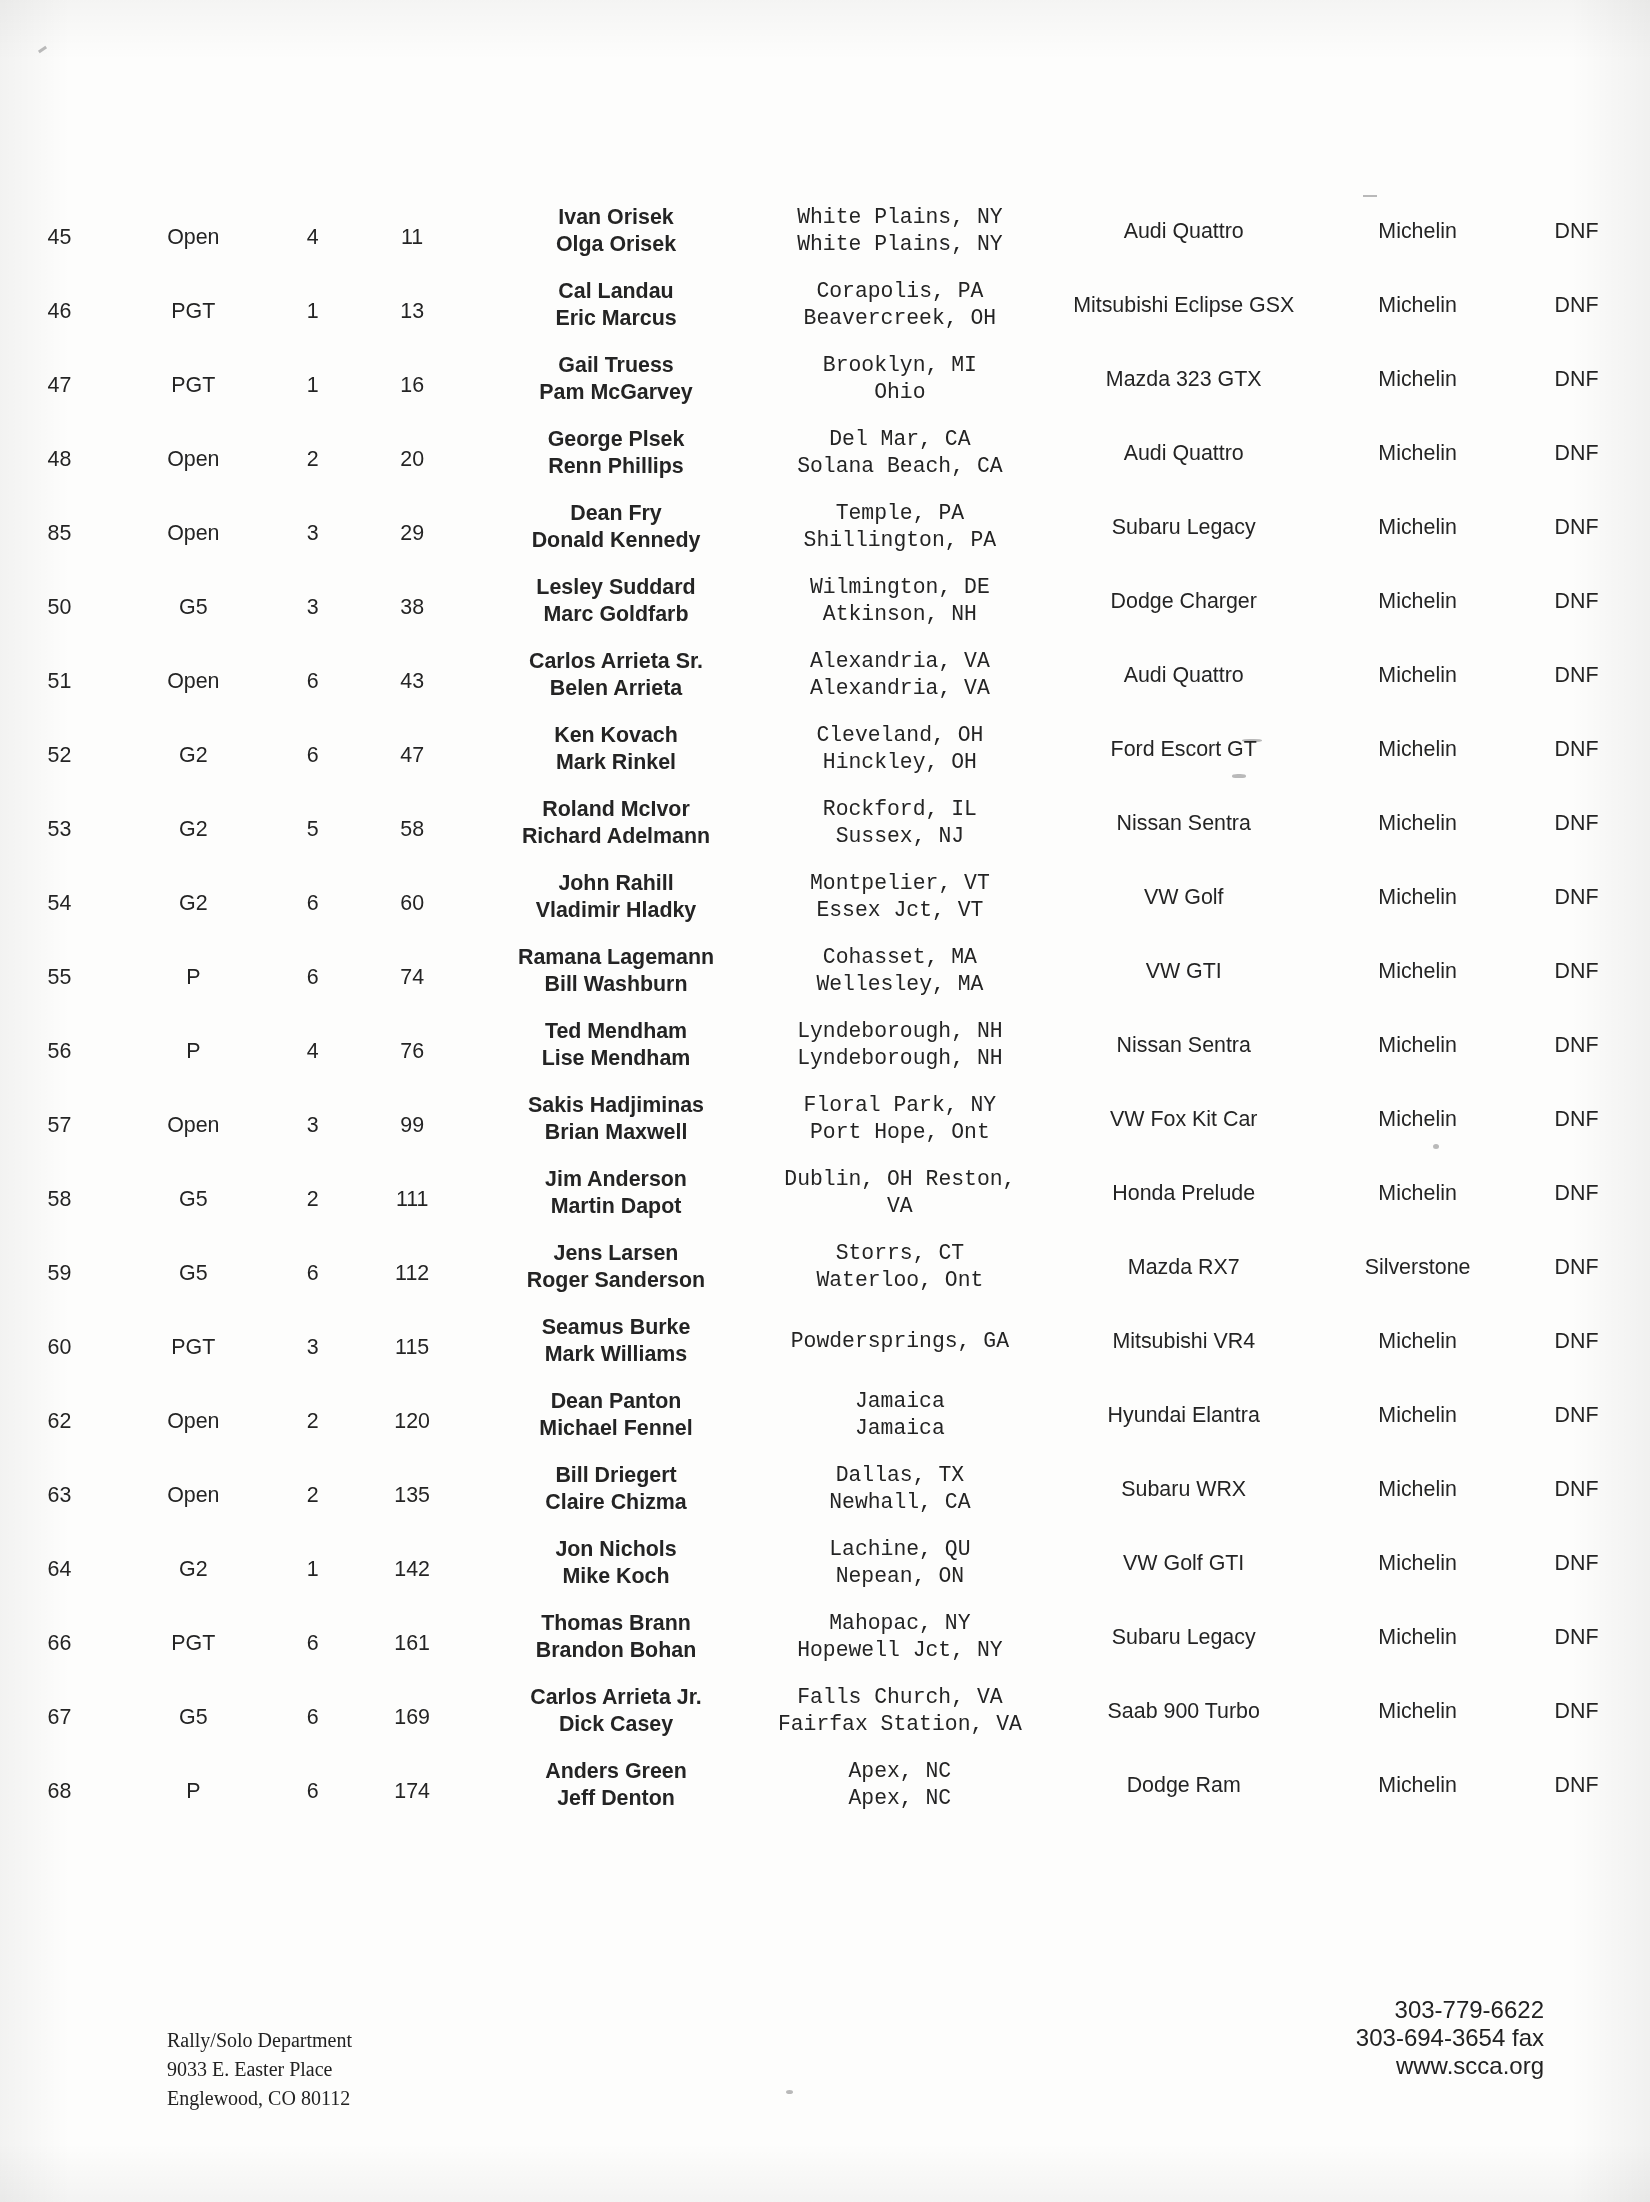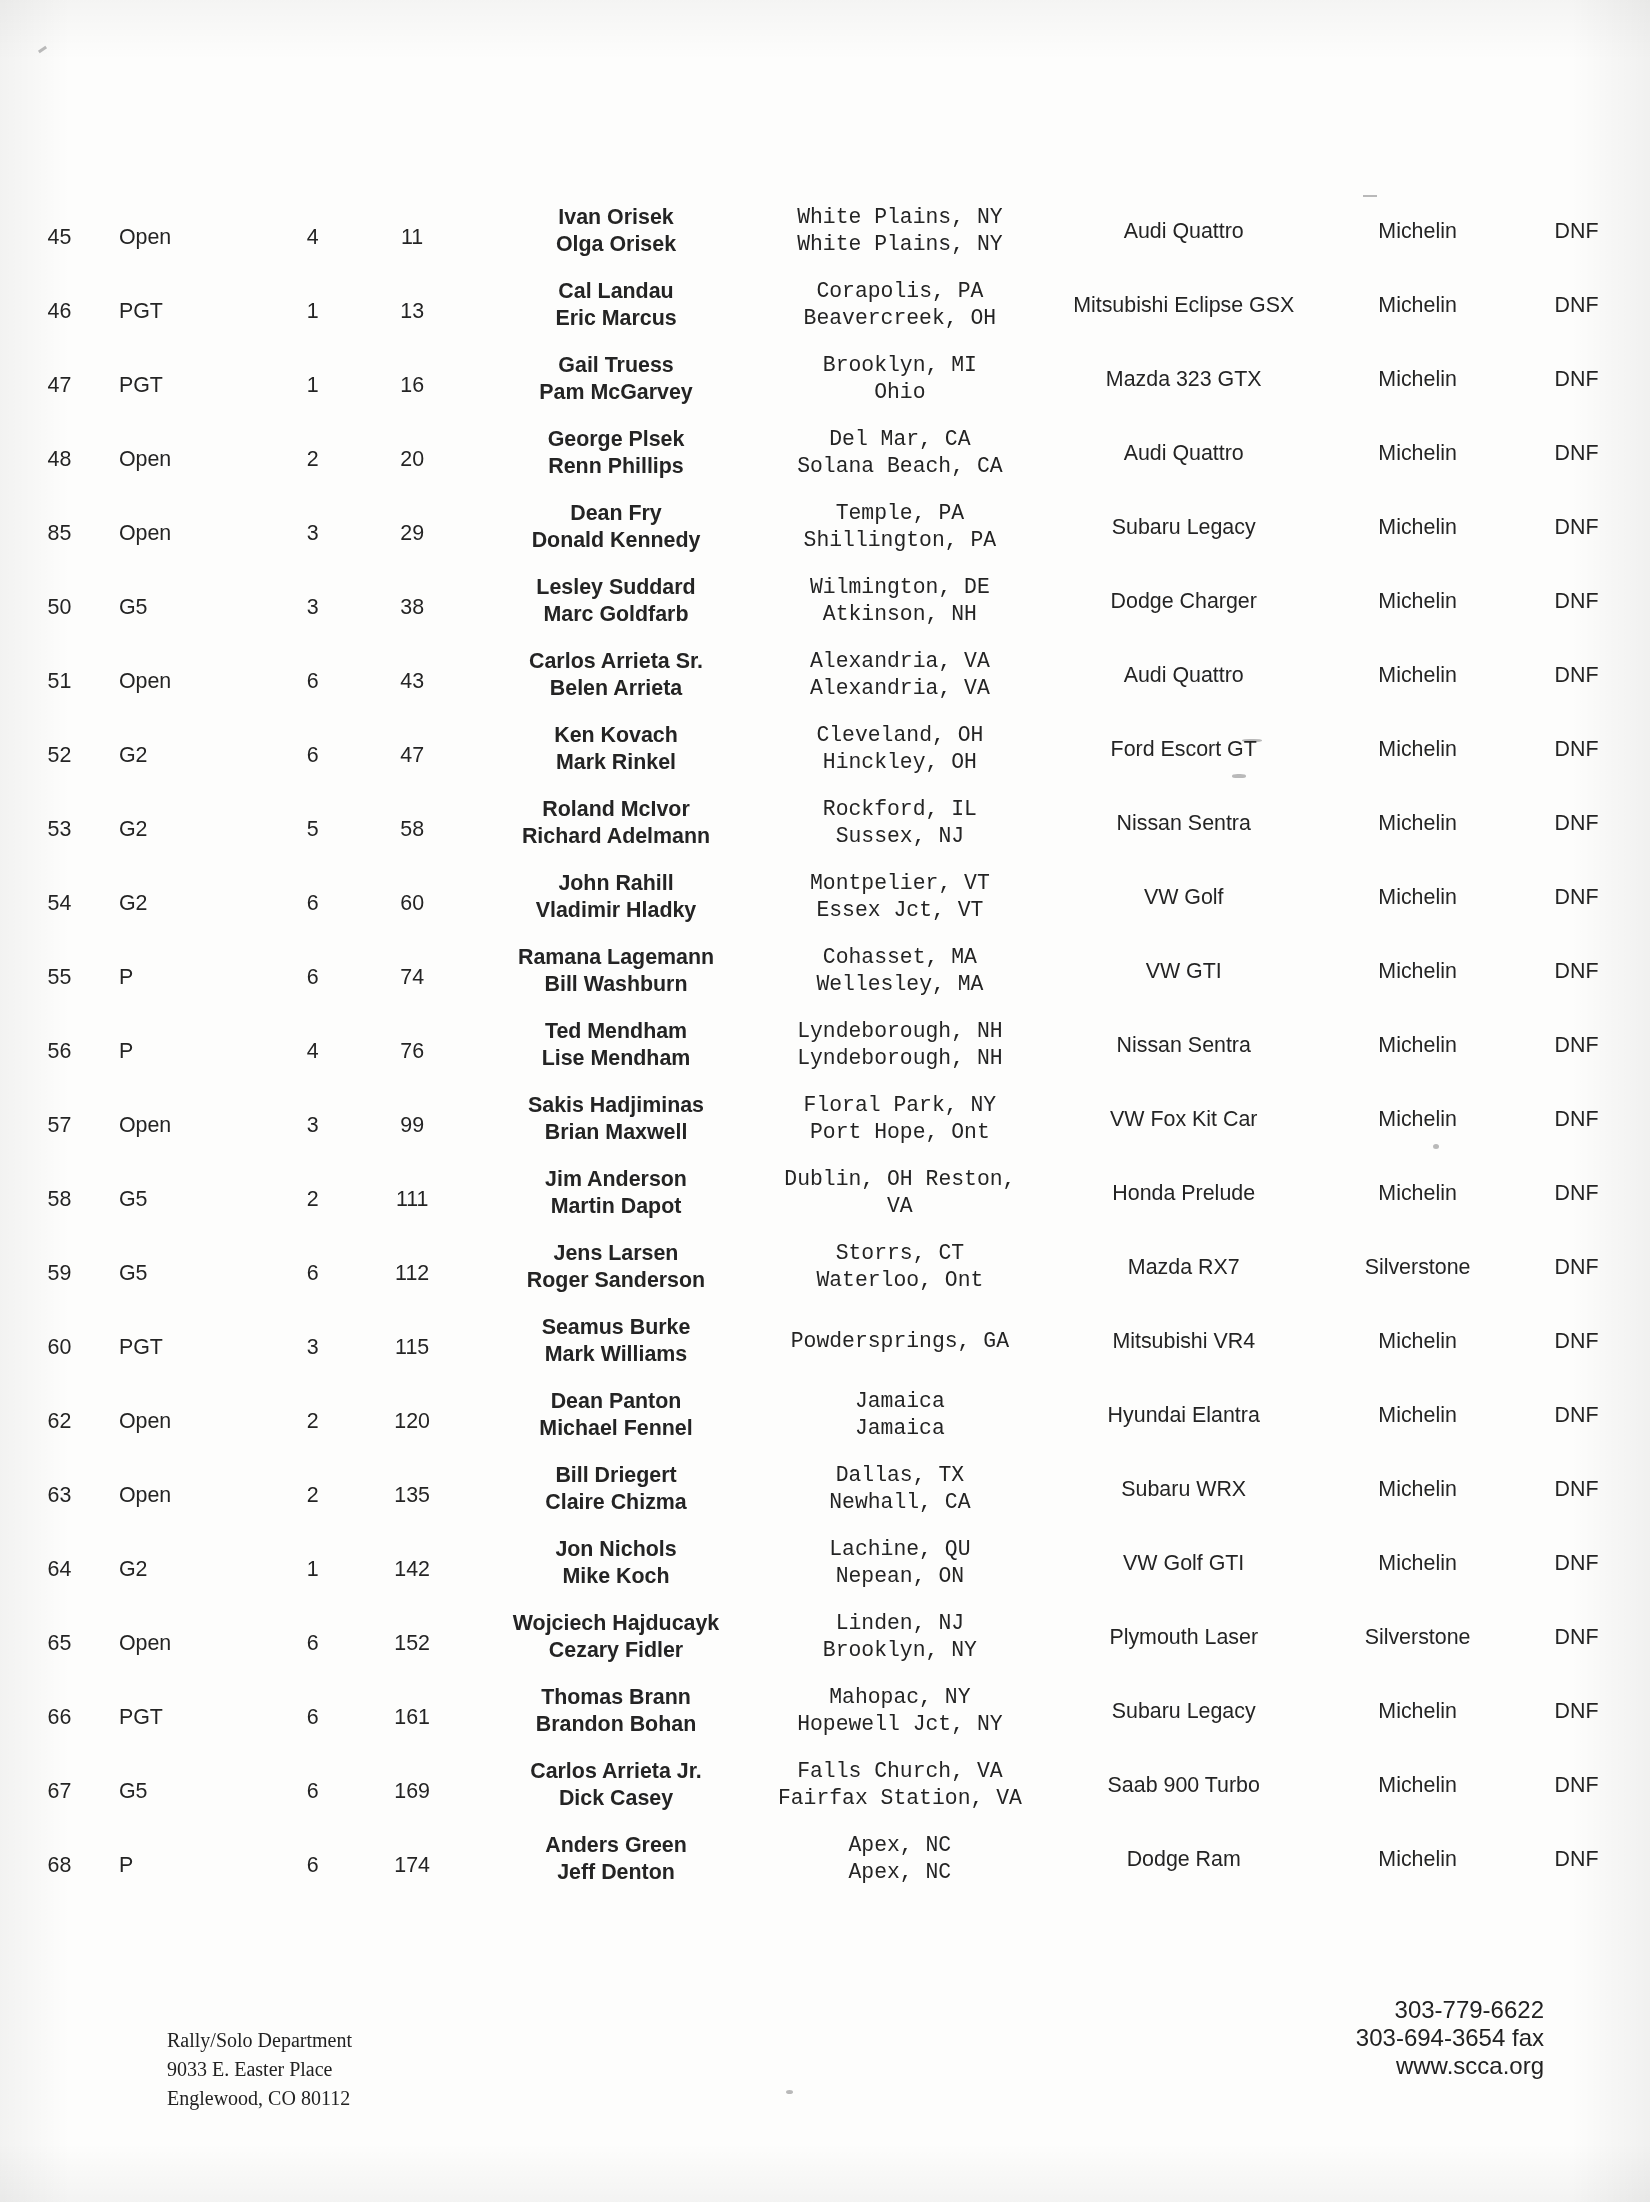--- a/index.html
+++ b/index.html
@@ -44,21 +44,21 @@
   }
   .results tr { height: 74px; }
   .results td {
     vertical-align: middle;
     padding: 0;
     font-size: 21.4px;
     line-height: 27px;
     color: #242424;
   }
   .c-pos      { width: 119px; text-align: center; padding-left: 60px; }
-  .c-class    { width: 149px; text-align: left; }
+  .c-class    { width: 149px; text-align: center; }
   .c-seed     { width: 90px;  text-align: center; }
   .c-num      { width: 109px; text-align: center; }
   .c-crew     { width: 299px; text-align: center; font-weight: bold; }
   .c-home     { width: 269px; text-align: center; font-size: 19.4px; line-height: 25px; font-family: Liberation Mono, monospace; }
   .c-car      { width: 299px; text-align: center; }
   .c-tire     { width: 169px; text-align: center; }
   .c-status   { width: 149px; text-align: center; }
 
   .two-line span { display: block; }
   .home-single { display: block; }
@@ -437,37 +437,20 @@
         </td>
         <td class="c-home two-line">
           <span>Lachine, QU</span>
           <span>Nepean, ON</span>
         </td>
         <td class="c-car">VW Golf GTI</td>
         <td class="c-tire">Michelin</td>
         <td class="c-status">DNF</td>
       </tr>
 
-      <tr>
-        <td class="c-pos">65</td>
-        <td class="c-class">Open</td>
-        <td class="c-seed">6</td>
-        <td class="c-num">152</td>
-        <td class="c-crew two-line">
-          <span>Wojciech Hajducayk</span>
-          <span>Cezary Fidler</span>
-        </td>
-        <td class="c-home two-line">
-          <span>Linden, NJ</span>
-          <span>Brooklyn, NY</span>
-        </td>
-        <td class="c-car">Plymouth Laser</td>
-        <td class="c-tire">Silverstone</td>
-        <td class="c-status">DNF</td>
-      </tr>
 
       <tr>
         <td class="c-pos">66</td>
         <td class="c-class">PGT</td>
         <td class="c-seed">6</td>
         <td class="c-num">161</td>
         <td class="c-crew two-line">
           <span>Thomas Brann</span>
           <span>Brandon Bohan</span>
         </td>

